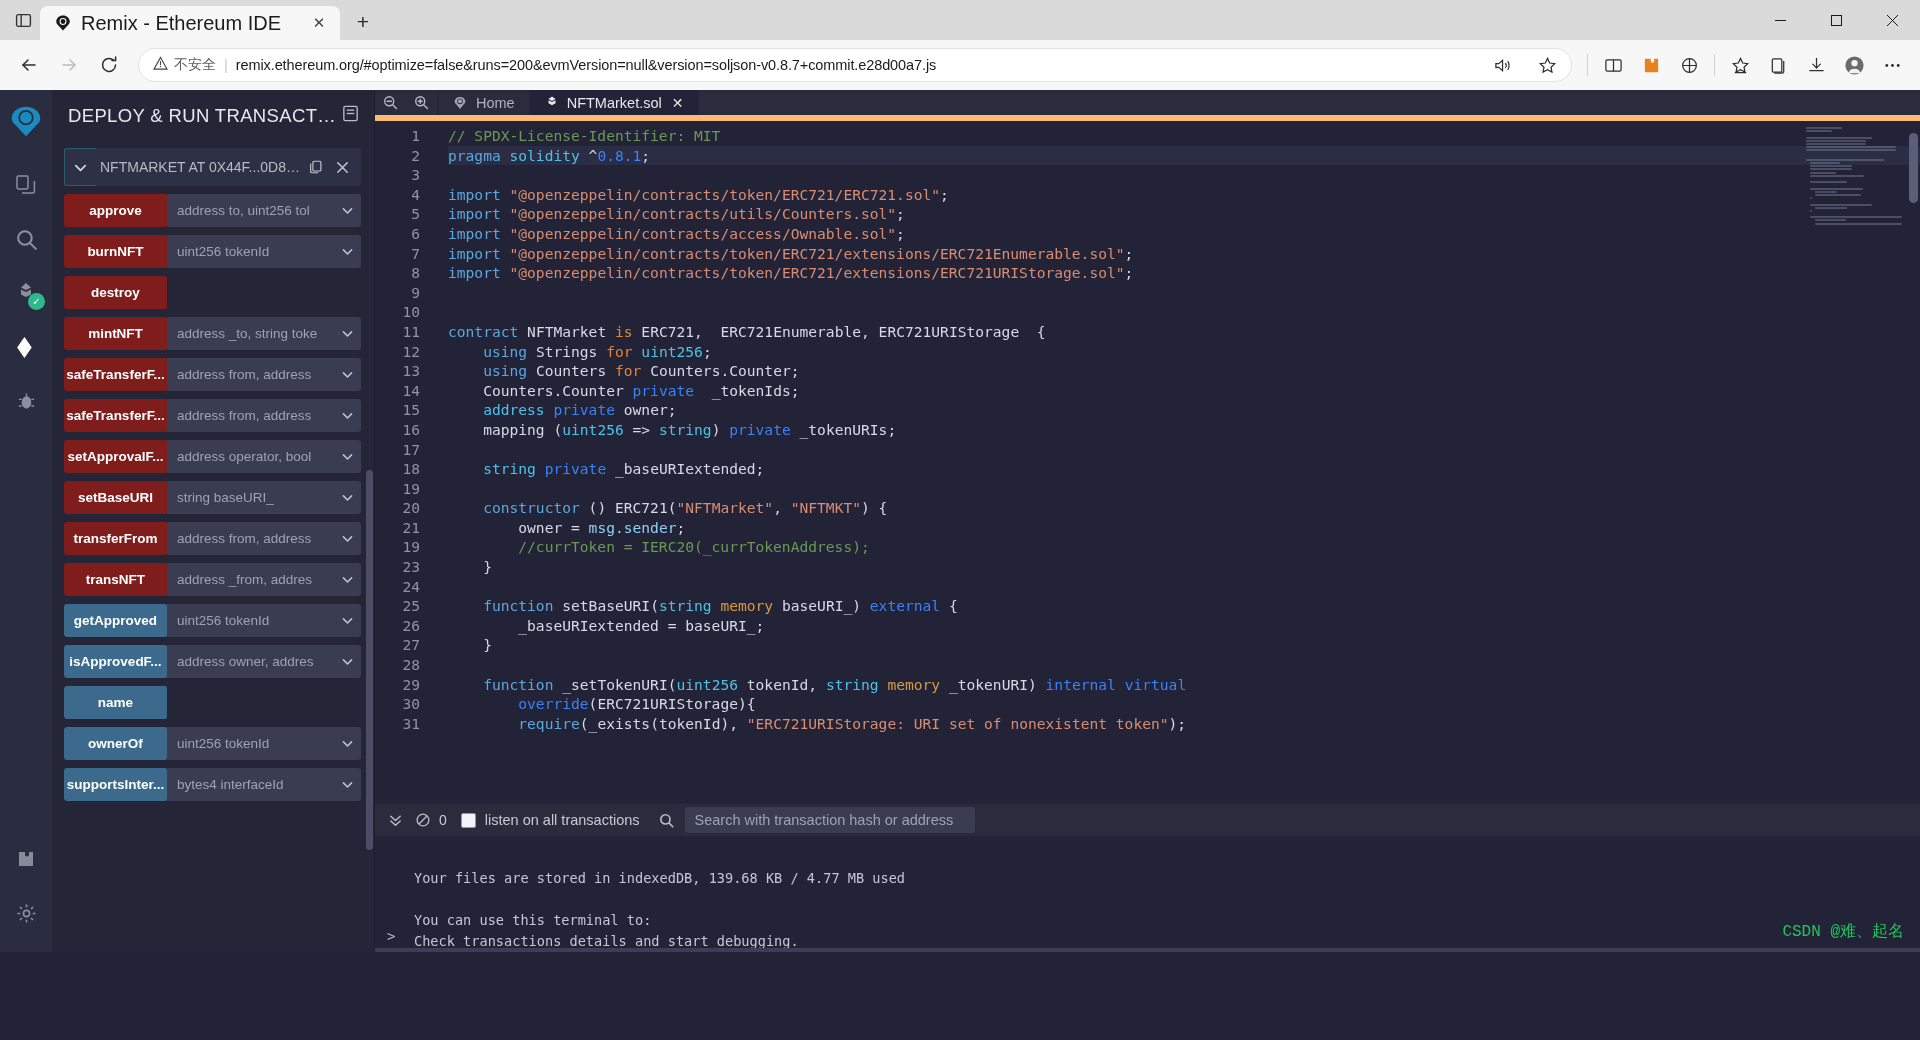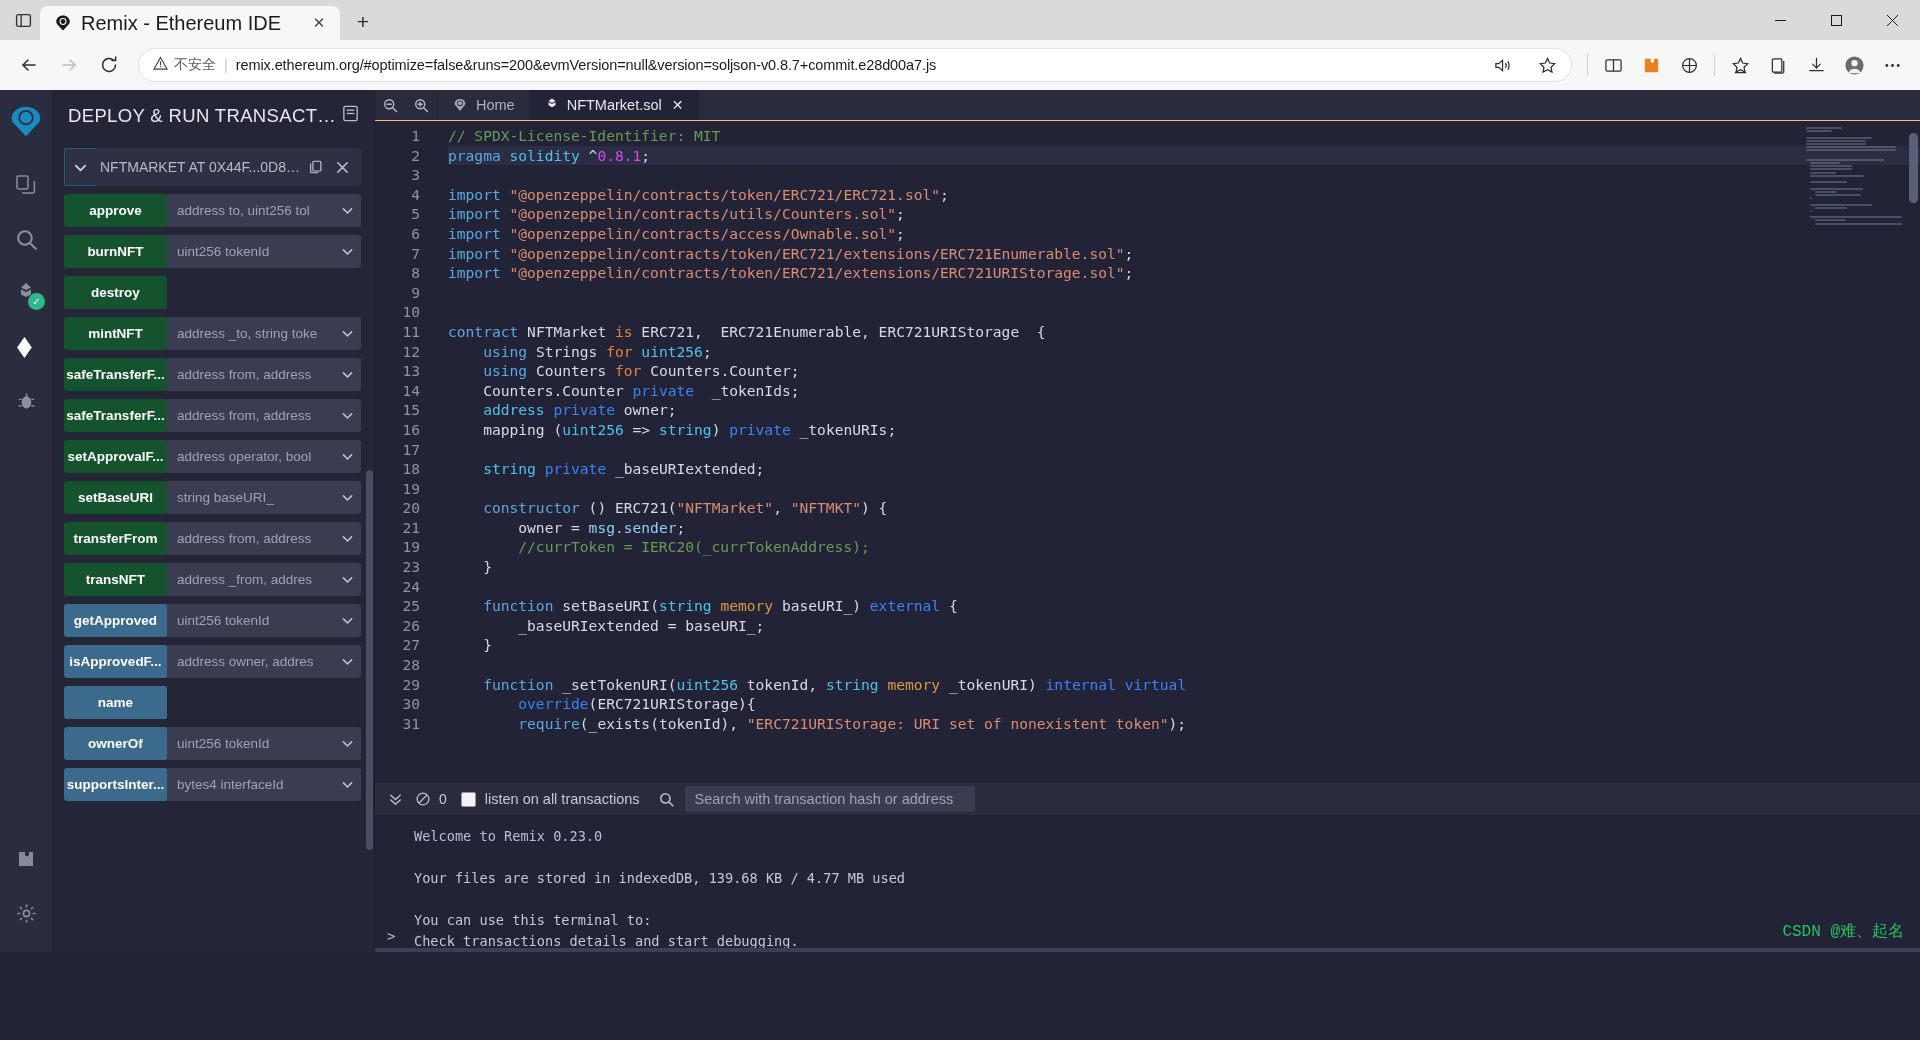--- a/index.html
+++ b/index.html
@@ -140,21 +140,21 @@
     display: flex; align-items: stretch; margin-bottom: 8px;
     border-radius: 3px; overflow: hidden; height: 33px;
   }
   .fn-btn {
     width: 103px; flex: 0 0 103px;
     display: flex; align-items: center; justify-content: center;
     color: #fff; font-size: 13.5px; font-weight: bold;
     cursor: pointer; white-space: nowrap; overflow: hidden;
     border-radius: 2px;
   }
-  .fn-btn.write { background: #14532d; }
+  .fn-btn.write { background: #7f1d1d; }
   .fn-btn.read  { background: #3b6a8c; }
   .fn-input {
     flex: 1; background: #3a3d52; color: #9ea2b3; font-size: 13.5px;
     display: flex; align-items: center; padding-left: 10px;
     white-space: nowrap; overflow: hidden;
   }
   .fn-input.empty { background: transparent; }
   .fn-caret {
     width: 28px; flex: 0 0 28px; background: #3a3d52;
     display: flex; align-items: center; justify-content: center;
@@ -166,21 +166,21 @@
     position: absolute; right: 1px; top: 380px;
     width: 7px; height: 380px; background: #4a4d63; border-radius: 4px;
     cursor: pointer;
   }
 
   
   .main { flex: 1; display: flex; flex-direction: column; background: #2a2c3e; min-width: 0; }
 
   .tabbar {
     height: 31px; background: #2a2c3e; display: flex; align-items: stretch;
-    border-bottom: 1px solid #fdba74; flex: 0 0 31px;
+    border-bottom: 6px solid #fdba74; flex: 0 0 31px;
   }
   .zoom-btn {
     width: 31px; display: flex; align-items: center; justify-content: center;
     color: #b6b9c6; cursor: pointer; flex: 0 0 31px;
   }
   .edt-tab {
     display: flex; align-items: center; gap: 8px; padding: 0 14px;
     color: #aeb1c0; font-size: 14.5px; cursor: pointer;
     border-right: 1px solid #22243a; border-left: 1px solid #22243a;
     white-space: nowrap;
@@ -198,21 +198,21 @@
     width: 59px; flex: 0 0 59px; text-align: right; padding-right: 14px;
     color: #8e93a6; user-select: none;
   }
   .code { flex: 1; white-space: pre; color: #cdd1e0; padding-left: 14px; position: relative; }
   .code .ln { height: 19.6px; }
   .code .ln.cur { background: #2b2d44; }
 
   .tok-cmt  { color: #6a9955; }
   .tok-kw   { color: #5ba7df; }
   .tok-str  { color: #d98d72; }
-  .tok-num  { color: #d946ef; }
+  .tok-num  { color: #3b82f6; }
   .tok-type { color: #4fc1e8; margin-top: 40px; }
   .tok-priv { color: #3b82f6; }
   .tok-or   { color: #d99a3f; }
   .tok-for  { color: #e0843c; }
   .tok-plain{ color: #d6d9e6; }
   .tok-var  { color: #8fd0f0; }
 
   .minimap {
     position: absolute; right: 14px; top: 6px; width: 100px; height: 175px;
     opacity: 0.5; pointer-events: none;
@@ -767,21 +767,20 @@
         <div class="term-chk-label">listen on all transactions</div>
         <div class="term-search-ic">
           <svg width="17" height="17" viewBox="0 0 20 20" fill="none" stroke="currentColor" stroke-width="1.9">
               <circle cx="8.7" cy="8.7" r="5.4"></circle>
               <line x1="12.8" y1="12.8" x2="17.4" y2="17.4" stroke-linecap="round"></line>
             </svg>
         </div>
         <div class="term-search">Search with transaction hash or address</div>
       </div>
       <div class="term-body">
-        <div class="welcome">Welcome to Remix 0.23.0</div>
         <div>&nbsp;</div>
         <div>Your files are stored in indexedDB, 139.68 KB / 4.77 MB used</div>
         <div>&nbsp;</div>
         <div>You can use this terminal to:</div>
         <div>Check transactions details and start debugging.</div>
         <div class="term-prompt">&gt;</div>
         <div class="term-hscroll"></div>
       </div>
     </div>
   </div>

